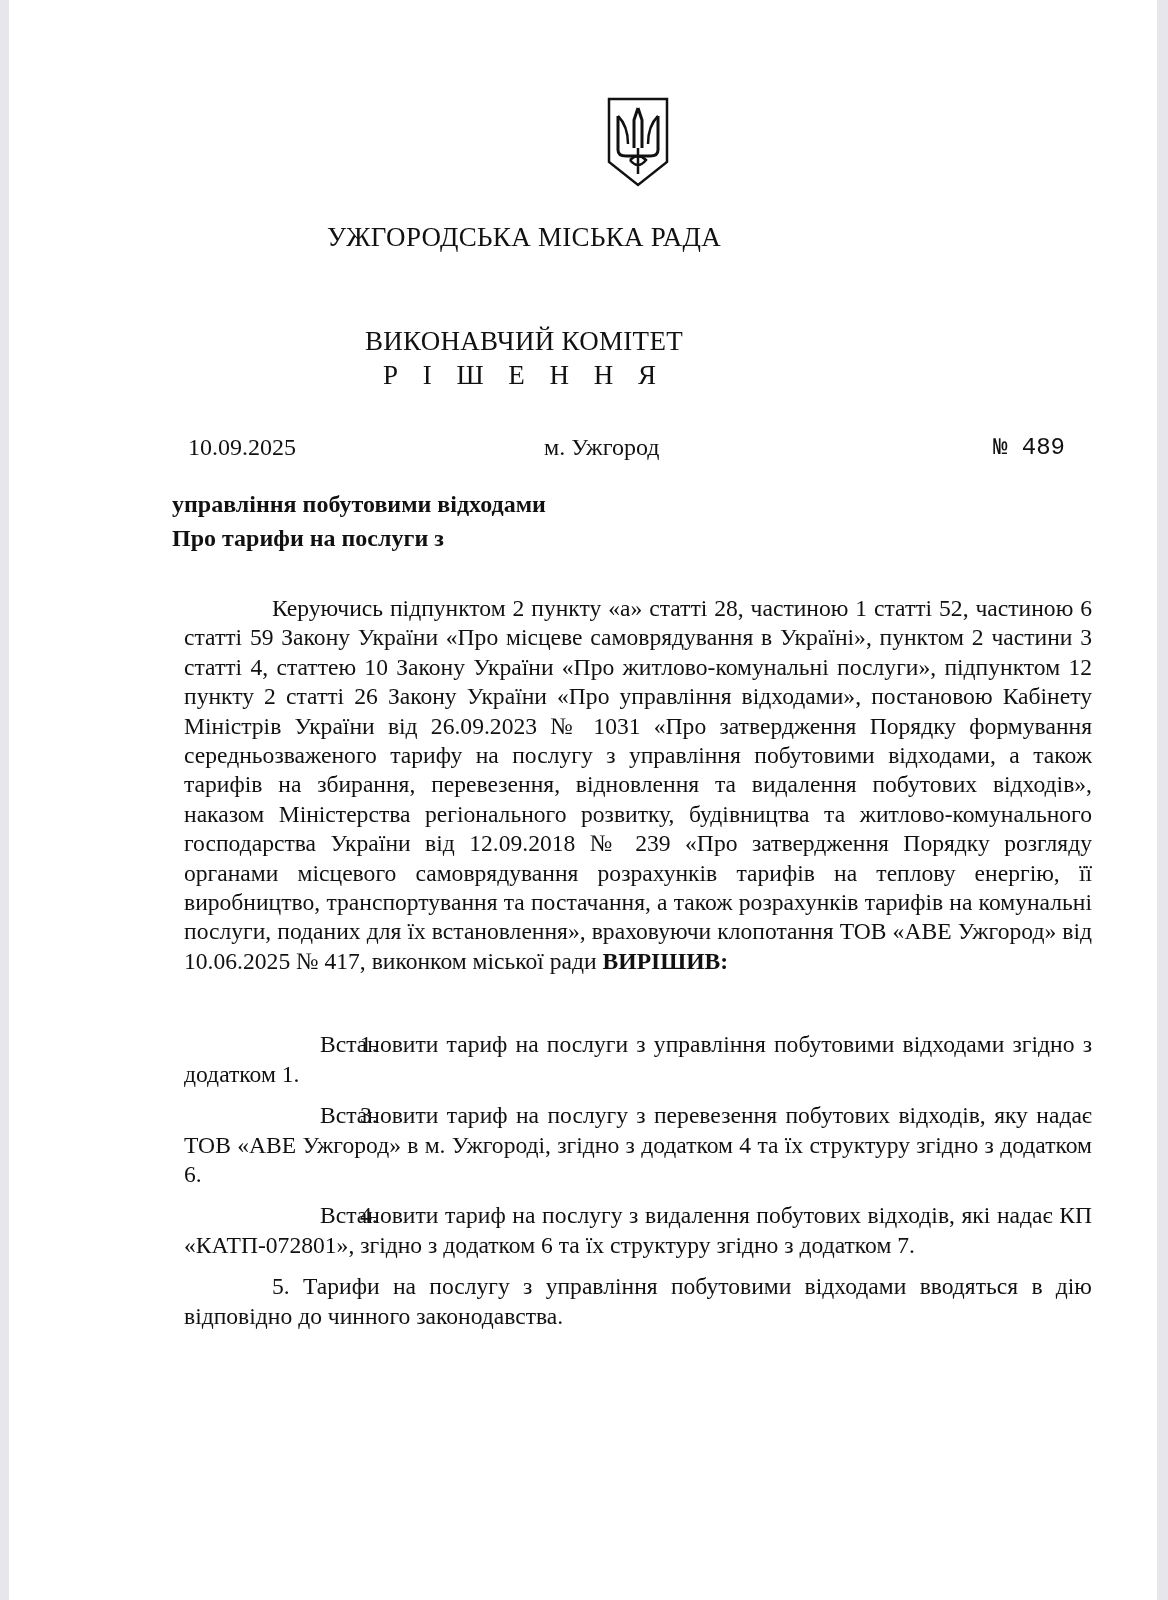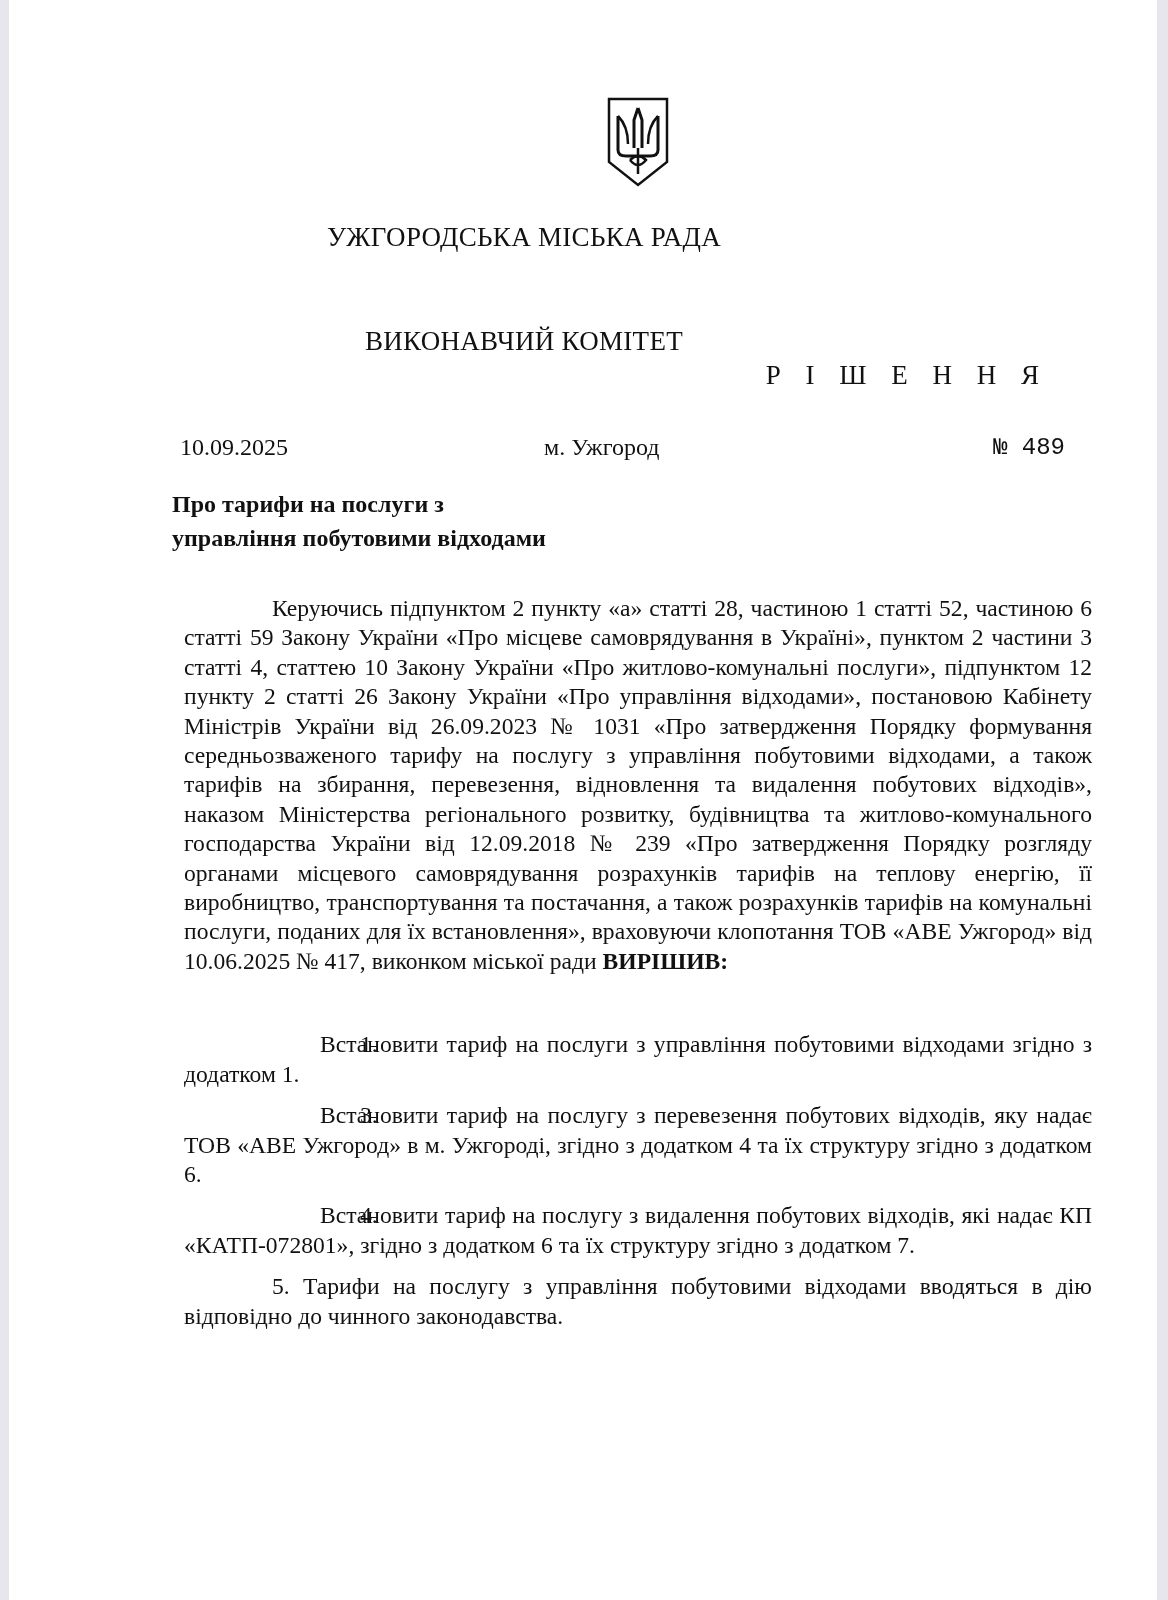--- a/index.html
+++ b/index.html
@@ -10,23 +10,23 @@
     color:#111;
   }
   .page {
     position:absolute; left:9px; top:0; width:1148px; height:1600px;
     background:#fff;
   }
   .emblem { position:absolute; left:606px; top:96px; width:64px; height:92px; }
   .h1 { position:absolute; left:0; width:1048px; text-align:center; font-weight:normal; font-size:27px; letter-spacing:0.3px; }
   .h-council { top:222px; }
   .h-committee { top:290px;margin-top:36px; }
-  .h-decision { top:360px; letter-spacing:9px;text-align:right; }
+  .h-decision { top:360px; letter-spacing:9px; }
   .meta { position:absolute; top:434px; font-size:24px; }
-  .meta-date { left:180px; }
+  .meta-date { left:188px; }
   .meta-city { left:544px; }
   .meta-num { left:993px;font-family:Liberation Mono, monospace; }
   .subject { position:absolute; left:172px; top:487px; font-weight:bold; font-size:24px; line-height:34px; }
   .body {
     position:absolute; left:172px; width:932px; top:582px;
     font-size:23.6px; line-height:29.4px; text-align:justify;
   }
   .body p { margin:12px; text-indent:88px; }
   .body .pre { text-align:justify; }
   .body .gap { height:30px; }
@@ -48,22 +48,22 @@
 
 <div class="h1 h-council">УЖГОРОДСЬКА МІСЬКА РАДА</div>
 <div class="h1 h-committee">ВИКОНАВЧИЙ КОМІТЕТ</div>
 <div class="h1 h-decision">Р І Ш Е Н Н Я</div>
 
 <div class="meta meta-date">10.09.2025</div>
 <div class="meta meta-city">м. Ужгород</div>
 <div class="meta meta-num">№ 489</div>
 
 <div class="subject">
+  <div>управління побутовими відходами</div>
   <div>Про тарифи на послуги з</div>
-  <div>управління побутовими відходами</div>
 </div>
 
 <div class="body">
   <p class="pre"><span>Керуючись підпунктом 2 пункту «а» статті 28, частиною 1 статті 52, частиною 6 статті 59 Закону України «Про місцеве самоврядування в Україні», пунктом 2 частини 3 статті 4, статтею 10 Закону України «Про житлово-комунальні послуги», підпунктом 12 пункту 2 статті 26 Закону України «Про управління відходами», постановою Кабінету Міністрів України від 26.09.2023 № 1031 «Про затвердження Порядку формування середньозваженого тарифу на послугу з управління побутовими відходами, а також тарифів на збирання, перевезення, відновлення та видалення побутових відходів», наказом Міністерства регіонального розвитку, будівництва та житлово-комунального господарства України від 12.09.2018 № 239 «Про затвердження Порядку розгляду органами місцевого самоврядування розрахунків тарифів на теплову енергію, її виробництво, транспортування та постачання, а також розрахунків тарифів на комунальні послуги, поданих для їх встановлення», враховуючи  клопотання ТОВ «АВЕ Ужгород» від 10.06.2025 № 417, виконком міської ради</span> <b>ВИРІШИВ:</b></p>
   <div class="gap"></div>
   <p><span class="num">1.</span><span>Встановити тариф на послуги з управління побутовими відходами згідно з додатком 1.</span></p>
   <p><span class="num">3.</span><span>Встановити тариф на послугу з перевезення побутових відходів, яку надає ТОВ «АВЕ Ужгород» в м. Ужгороді, згідно з додатком 4 та їх структуру згідно з додатком 6.</span></p>
   <p><span class="num">4.</span><span>Встановити тариф на послугу з видалення побутових відходів, які надає КП «КАТП-072801», згідно з додатком 6 та їх структуру згідно з додатком 7.</span></p>
   <p><span>5.</span> <span>Тарифи на послугу з управління побутовими відходами вводяться в дію відповідно до чинного законодавства.</span></p>
 </div>

